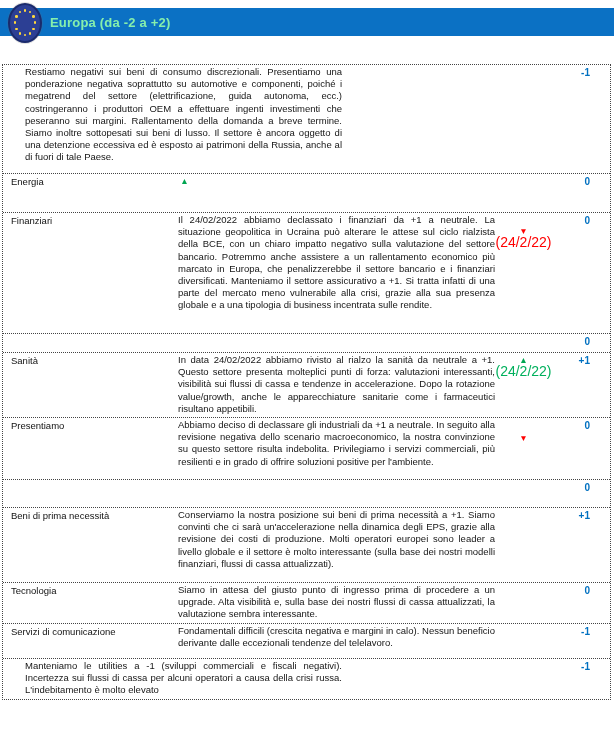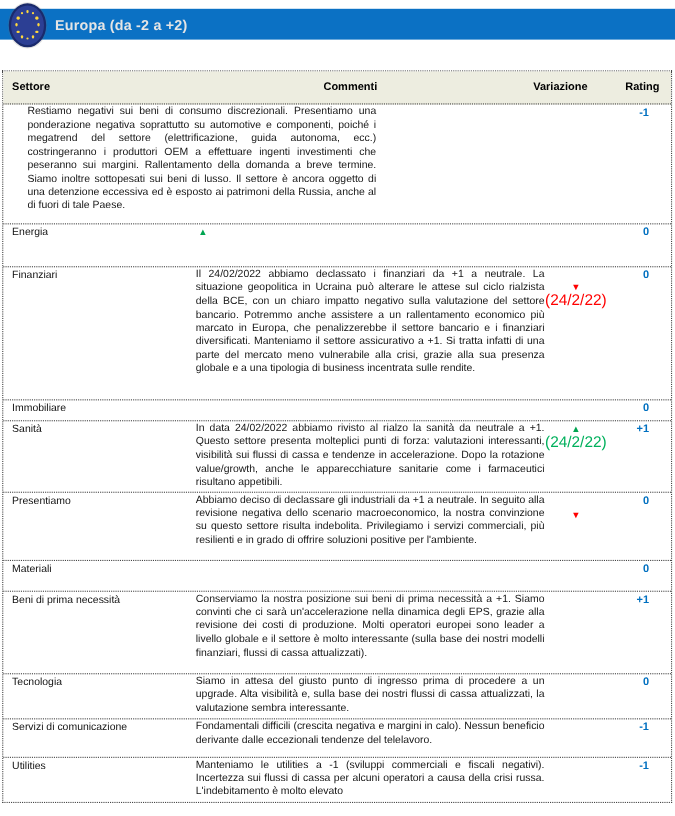--- a/index.html
+++ b/index.html
@@ -6,21 +6,21 @@
   body{
     width:614px;height:742px;overflow:hidden;position:relative;
     background:#ffffff;font-family:"Liberation Sans",sans-serif;color:#111;
   }
   
   .titlebar{
     position:absolute;left:0;top:8px;width:614px;height:28px;
     background:#0B71C4;display:flex;align-items:center;
   }
   .title{
-    margin-left:50px;color:#e5e5e5;font-weight:bold;font-size:13px;
+    margin-left:50px;color:#86efac;font-weight:bold;font-size:13px;
     letter-spacing:.2px;
   }
   .flag{
     position:absolute;left:8px;top:-5px;width:34px;height:40px;
     box-sizing:border-box;background:#2C3F94;border:2px solid #1A2A6C;
     border-radius:50%;box-shadow:0 0 0 1px #6d6d6d33;
   }
   .flag i{position:absolute;width:2.6px;height:2.6px;background:#FFD83D;border-radius:50%;}
   
   .sector-table{
@@ -82,26 +82,20 @@
       <i style="left: 4.93975px; top: 22.6px;"></i>
       <i style="left: 3.6px; top: 16.4px;"></i>
       <i style="left: 4.93975px; top: 10.2px;"></i>
       <i style="left: 8.6px; top: 5.66128px;"></i>
     </span>
   <span class="title">Europa (da -2 a +2)</span>
 </div>
 
 <div class="sector-table">
 
-  <div class="thead">
-    <div class="h-sector">Settore</div>
-    <div class="h-comment">Commenti</div>
-    <div class="h-var">Variazione</div>
-    <div class="h-rating">Rating</div>
-  </div>
 
   <div class="row r0">
     <div class="c-comment">Restiamo negativi sui beni di consumo discrezionali. Presentiamo una ponderazione negativa soprattutto su automotive e componenti, poiché i megatrend del settore (elettrificazione, guida autonoma, ecc.) costringeranno i produttori OEM a effettuare ingenti investimenti che peseranno sui margini. Rallentamento della domanda a breve termine. Siamo inoltre sottopesati sui beni di lusso. Il settore è ancora oggetto di una detenzione eccessiva ed è esposto ai patrimoni della Russia, anche al di fuori di tale Paese.</div>
     <div class="c-var"></div>
     <div class="c-rating">-1</div>
   </div>
 
   <div class="row r1">
     <div class="c-sector">Energia</div>
     <div class="c-var">
@@ -114,21 +108,20 @@
     <div class="c-sector">Finanziari</div>
     <div class="c-comment">Il 24/02/2022 abbiamo declassato i finanziari da +1 a neutrale. La situazione geopolitica in Ucraina può alterare le attese sul ciclo rialzista della BCE, con un chiaro impatto negativo sulla valutazione del settore bancario. Potremmo anche assistere a un rallentamento economico più marcato in Europa, che penalizzerebbe il settore bancario e i finanziari diversificati. Manteniamo il settore assicurativo a +1. Si tratta infatti di una parte del mercato meno vulnerabile alla crisi, grazie alla sua presenza globale e a una tipologia di business incentrata sulle rendite.</div>
     <div class="c-var">
       <span class="arrow down pad12">▼</span>
       <span class="var-date red">(24/2/22)</span>
     </div>
     <div class="c-rating">0</div>
   </div>
 
   <div class="row r3">
-    <div class="c-sector">Immobiliare</div>
     <div class="c-comment"></div>
     <div class="c-var"></div>
     <div class="c-rating">0</div>
   </div>
 
   <div class="row r4">
     <div class="c-sector">Sanità</div>
     <div class="c-comment">In data 24/02/2022 abbiamo rivisto al rialzo la sanità da neutrale a +1. Questo settore presenta molteplici punti di forza: valutazioni interessanti, visibilità sui flussi di cassa e tendenze in accelerazione. Dopo la rotazione value/growth, anche le apparecchiature sanitarie come i farmaceutici risultano appetibili.</div>
     <div class="c-var">
       <span class="arrow up">▲</span>
@@ -140,21 +133,20 @@
   <div class="row r5">
     <div class="c-sector">Presentiamo</div>
     <div class="c-comment">Abbiamo deciso di declassare gli industriali da +1 a neutrale. In seguito alla revisione negativa dello scenario macroeconomico, la nostra convinzione su questo settore risulta indebolita. Privilegiamo i servizi commerciali, più resilienti e in grado di offrire soluzioni positive per l'ambiente.</div>
     <div class="c-var">
       <span class="arrow down pad14">▼</span>
     </div>
     <div class="c-rating">0</div>
   </div>
 
   <div class="row r6">
-    <div class="c-sector">Materiali</div>
     <div class="c-comment"></div>
     <div class="c-var"></div>
     <div class="c-rating">0</div>
   </div>
 
   <div class="row r7">
     <div class="c-sector">Beni di prima necessità</div>
     <div class="c-comment">Conserviamo la nostra posizione sui beni di prima necessità a +1. Siamo convinti che ci sarà un'accelerazione nella dinamica degli EPS, grazie alla revisione dei costi di produzione. Molti operatori europei sono leader a livello globale e il settore è molto interessante (sulla base dei nostri modelli finanziari, flussi di cassa attualizzati).</div>
     <div class="c-var"></div>
     <div class="c-rating">+1</div>
@@ -168,19 +160,18 @@
   </div>
 
   <div class="row r9">
     <div class="c-sector">Servizi di comunicazione</div>
     <div class="c-comment">Fondamentali difficili (crescita negativa e margini in calo). Nessun beneficio derivante dalle eccezionali tendenze del telelavoro.</div>
     <div class="c-var"></div>
     <div class="c-rating">-1</div>
   </div>
 
   <div class="row r10">
-    <div class="c-sector">Utilities</div>
     <div class="c-comment">Manteniamo le utilities a -1 (sviluppi commerciali e fiscali negativi). Incertezza sui flussi di cassa per alcuni operatori a causa della crisi russa. L'indebitamento è molto elevato</div>
     <div class="c-var"></div>
     <div class="c-rating">-1</div>
   </div>
 
 </div>
 
 </body></html>

